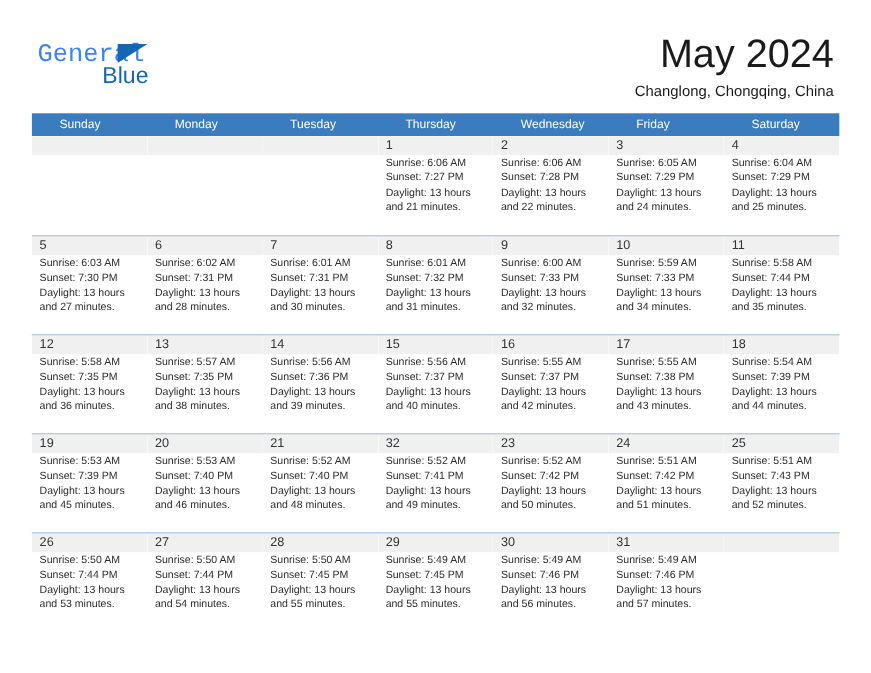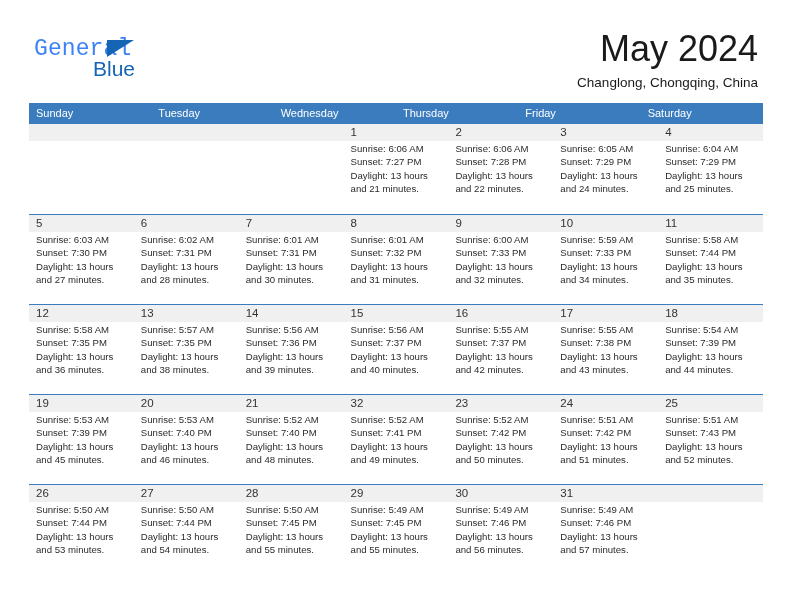--- a/index.html
+++ b/index.html
@@ -95,21 +95,21 @@
     display: flex;
     width: 734px;
     height: 21px;
     background: #3a7cbe;
   }
   .weekday {
     flex: 1 1 0;
     color: #ffffff;
     font-size: 11px;
     line-height: 21px;
-    padding-left: 7px;
+    padding-left: 25px;
     font-family: "Liberation Sans", sans-serif;
     white-space: nowrap;
     overflow: hidden;
   }
   .week {
     display: flex;
     width: 734px;
     height: 90px;
     border-top: 1px solid #3a7cbe;
     background: #ffffff;
@@ -164,23 +164,24 @@
     <div class="title-block">
       <h1 class="cal-title">May 2024</h1>
       <div class="cal-subtitle">Changlong, Chongqing, China</div>
     </div>
 
   </div>
 
   <div class="calendar">
     <div class="weekdays">
         <div class="weekday">Sunday</div>
+        <div class="weekday">Monday</div>
         <div class="weekday">Tuesday</div>
+        <div class="weekday">Thursday</div>
         <div class="weekday">Wednesday</div>
-        <div class="weekday">Thursday</div>
         <div class="weekday">Friday</div>
         <div class="weekday">Saturday</div>
       </div>
     <div id="weeks-container">
         <div class="week">
           <div class="day empty">
             <div class="day-numband"></div>
             <div class="day-num"></div>
           </div>
           <div class="day empty">

